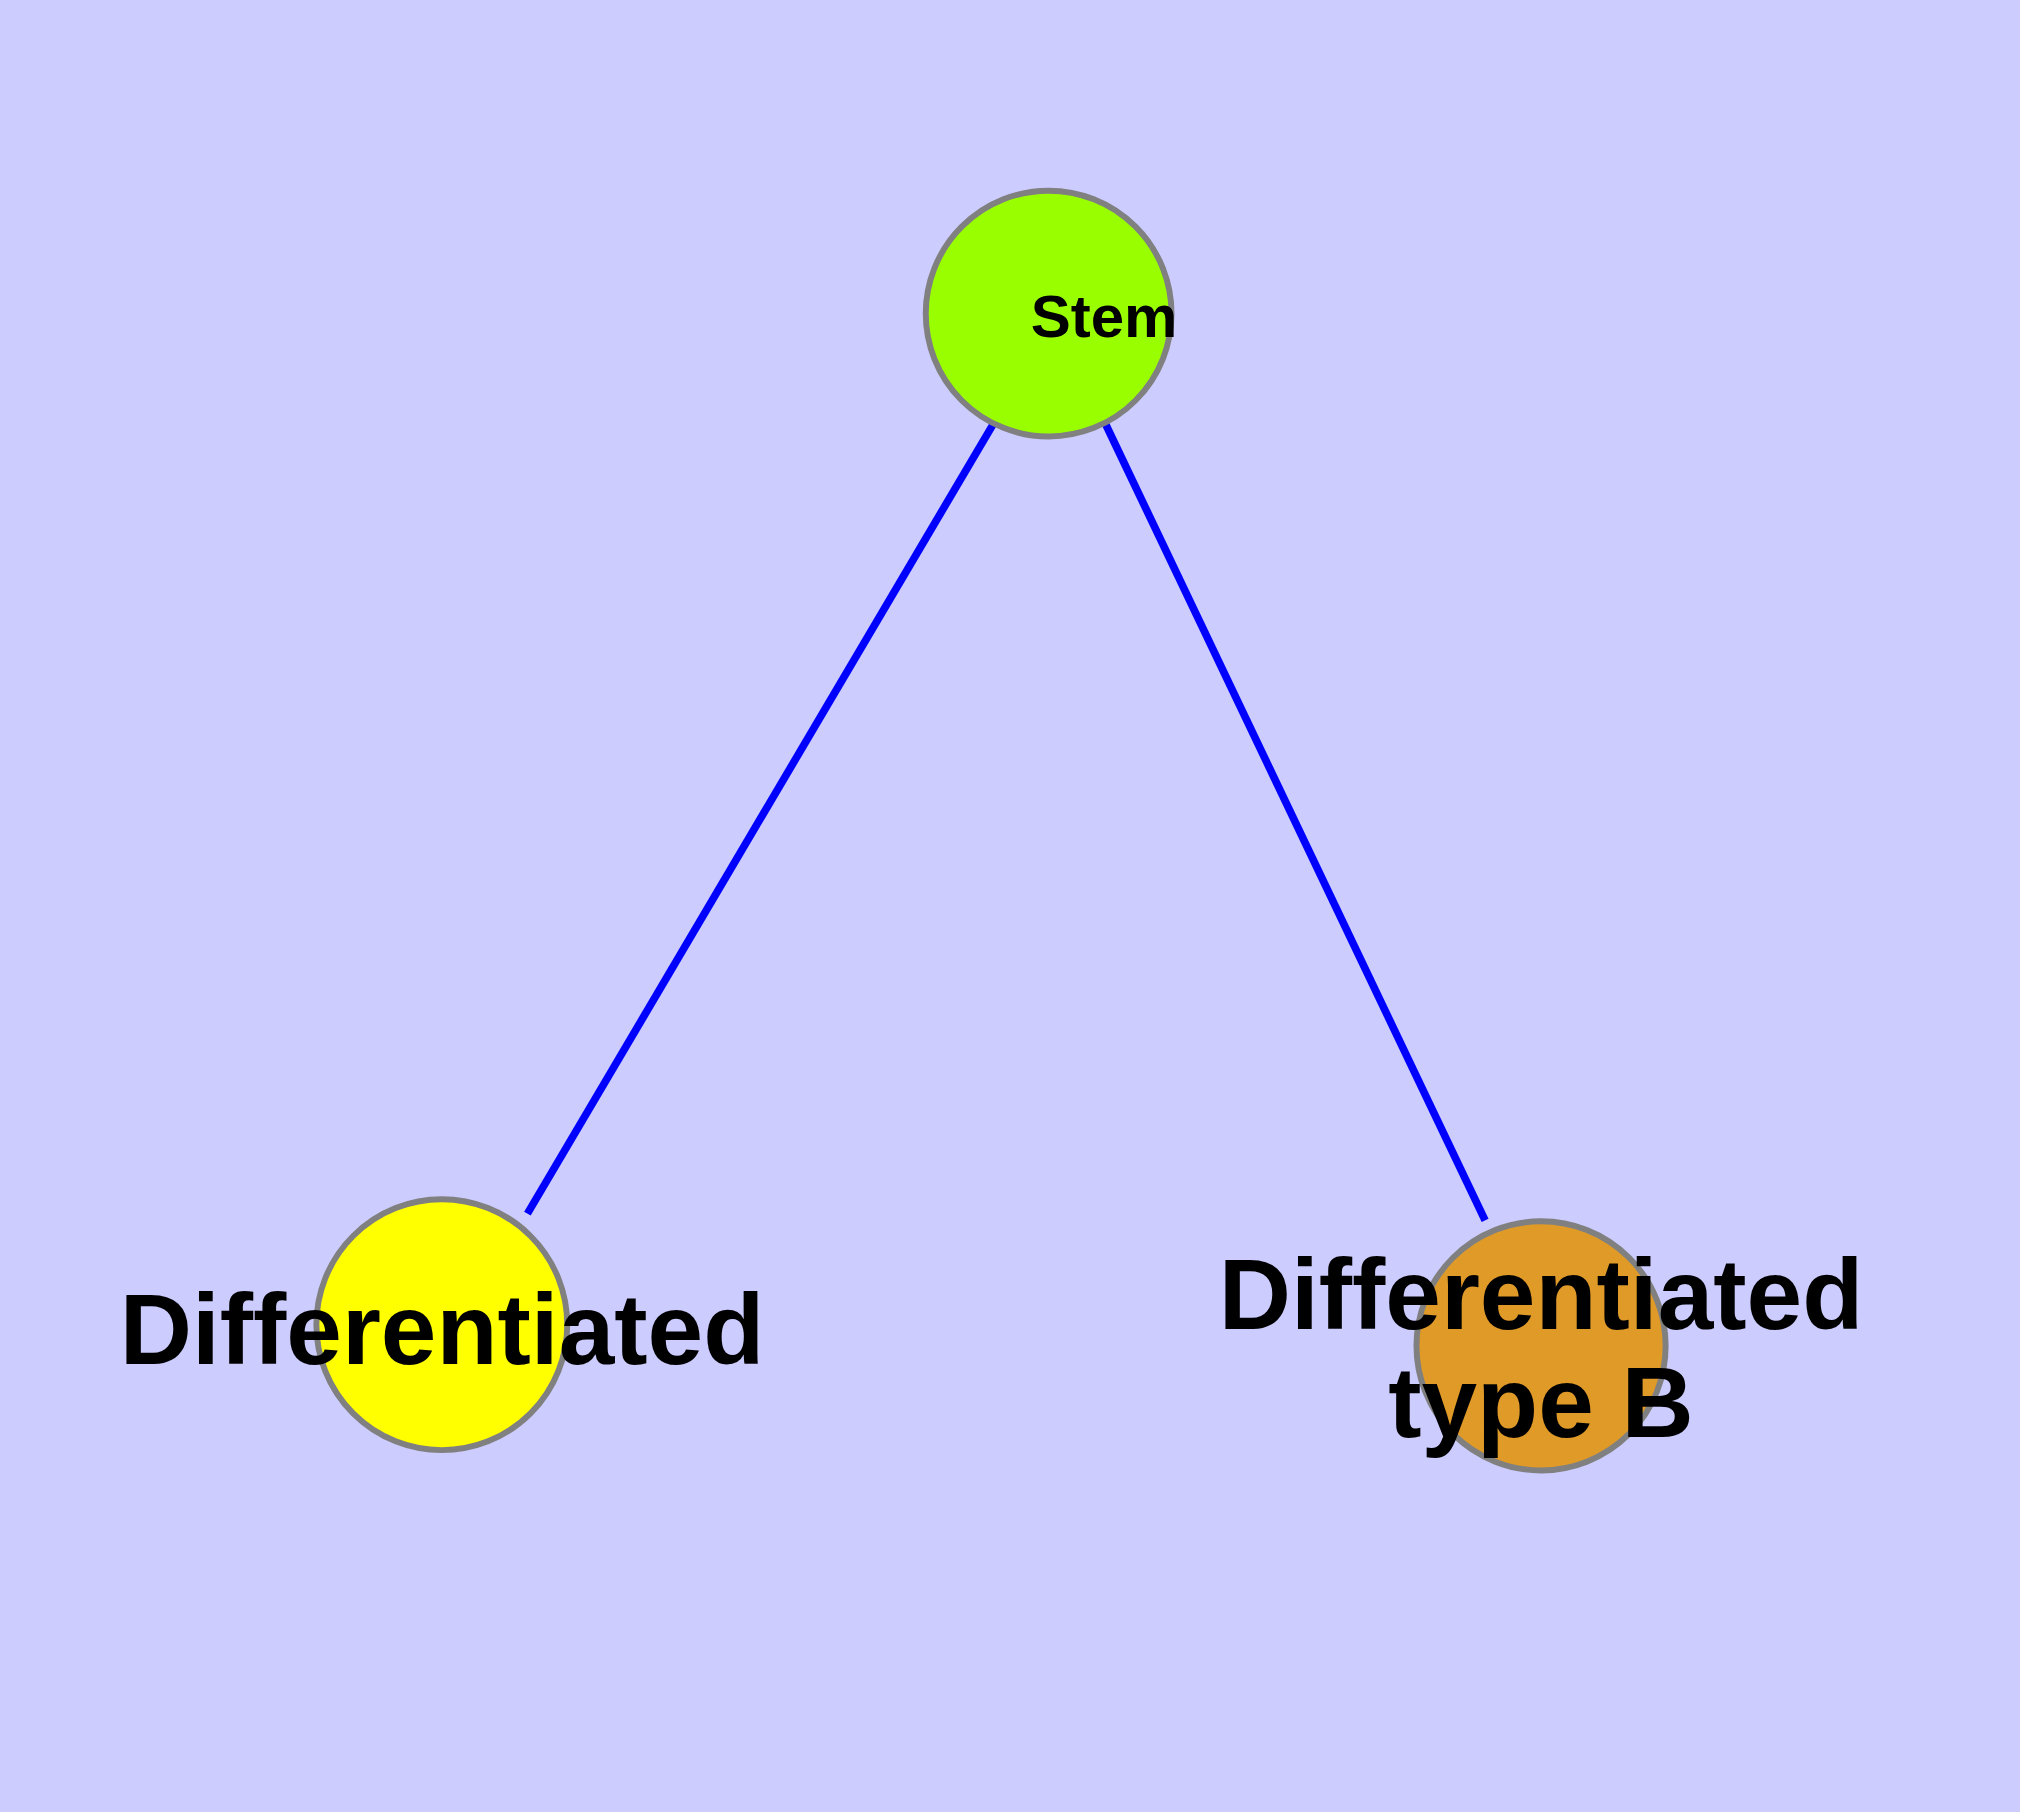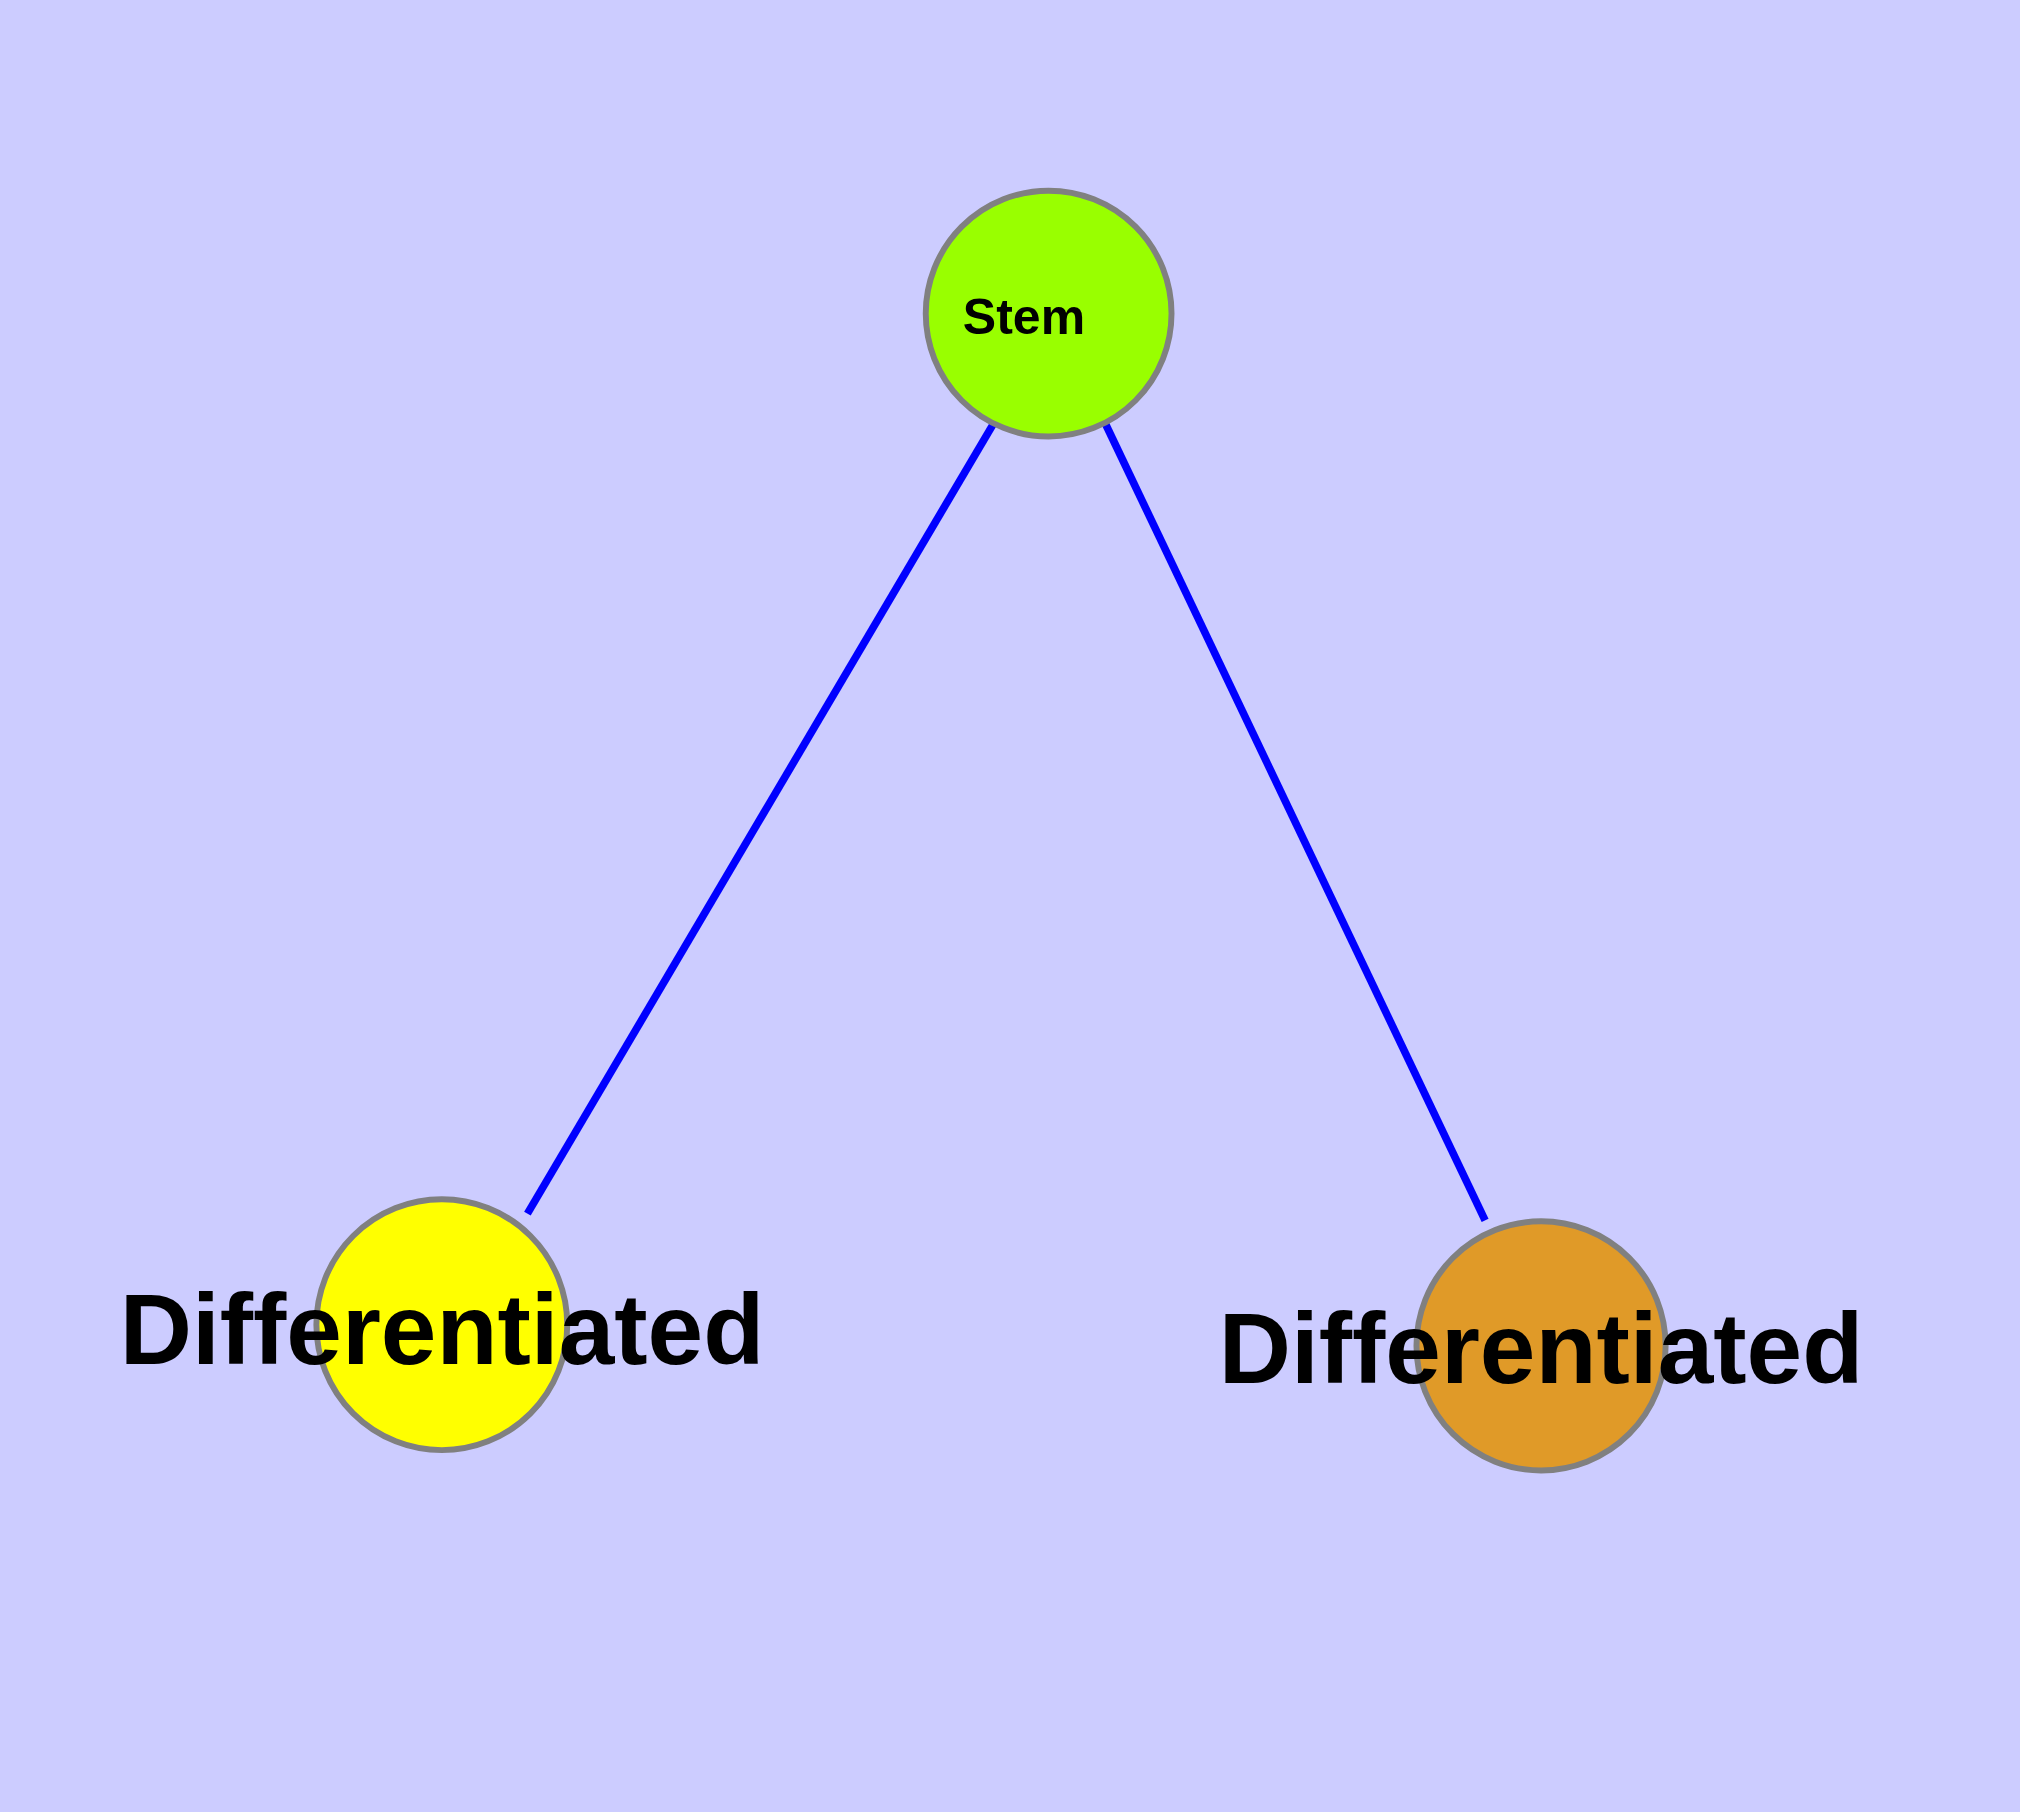--- a/index.html
+++ b/index.html
@@ -27,23 +27,23 @@
     color: #000000;
     font-family: "Liberation Sans", sans-serif;
     font-weight: bold;
     text-align: center;
     line-height: 1.08;
     white-space: nowrap;
     pointer-events: none;
     transform: translate(-50%, -50%);
   }
   #label-stem {
-    left: 1024px;
+    left: 1104px;
     top: 317px;
-    font-size: 50px;
+    font-size: 60px;
   }
   #label-type-a {
     left: 442px;
     top: 1329px;
     font-size: 100px;
   }
   #label-type-b {
     left: 1541px;
     top: 1348px;
     font-size: 100px;
@@ -68,16 +68,17 @@
   <div class="node-label" id="label-stem">
     <span class="label-line">Stem</span>
   </div>
 
   <div class="node-label" id="label-type-a">
     <span class="label-line">Differentiated</span>
   </div>
 
   <div class="node-label" id="label-type-b">
     <span class="label-line">Differentiated</span>
+    <span class="label-line">type B</span>
   </div>
 
 </div>
 
 
 </body></html>

